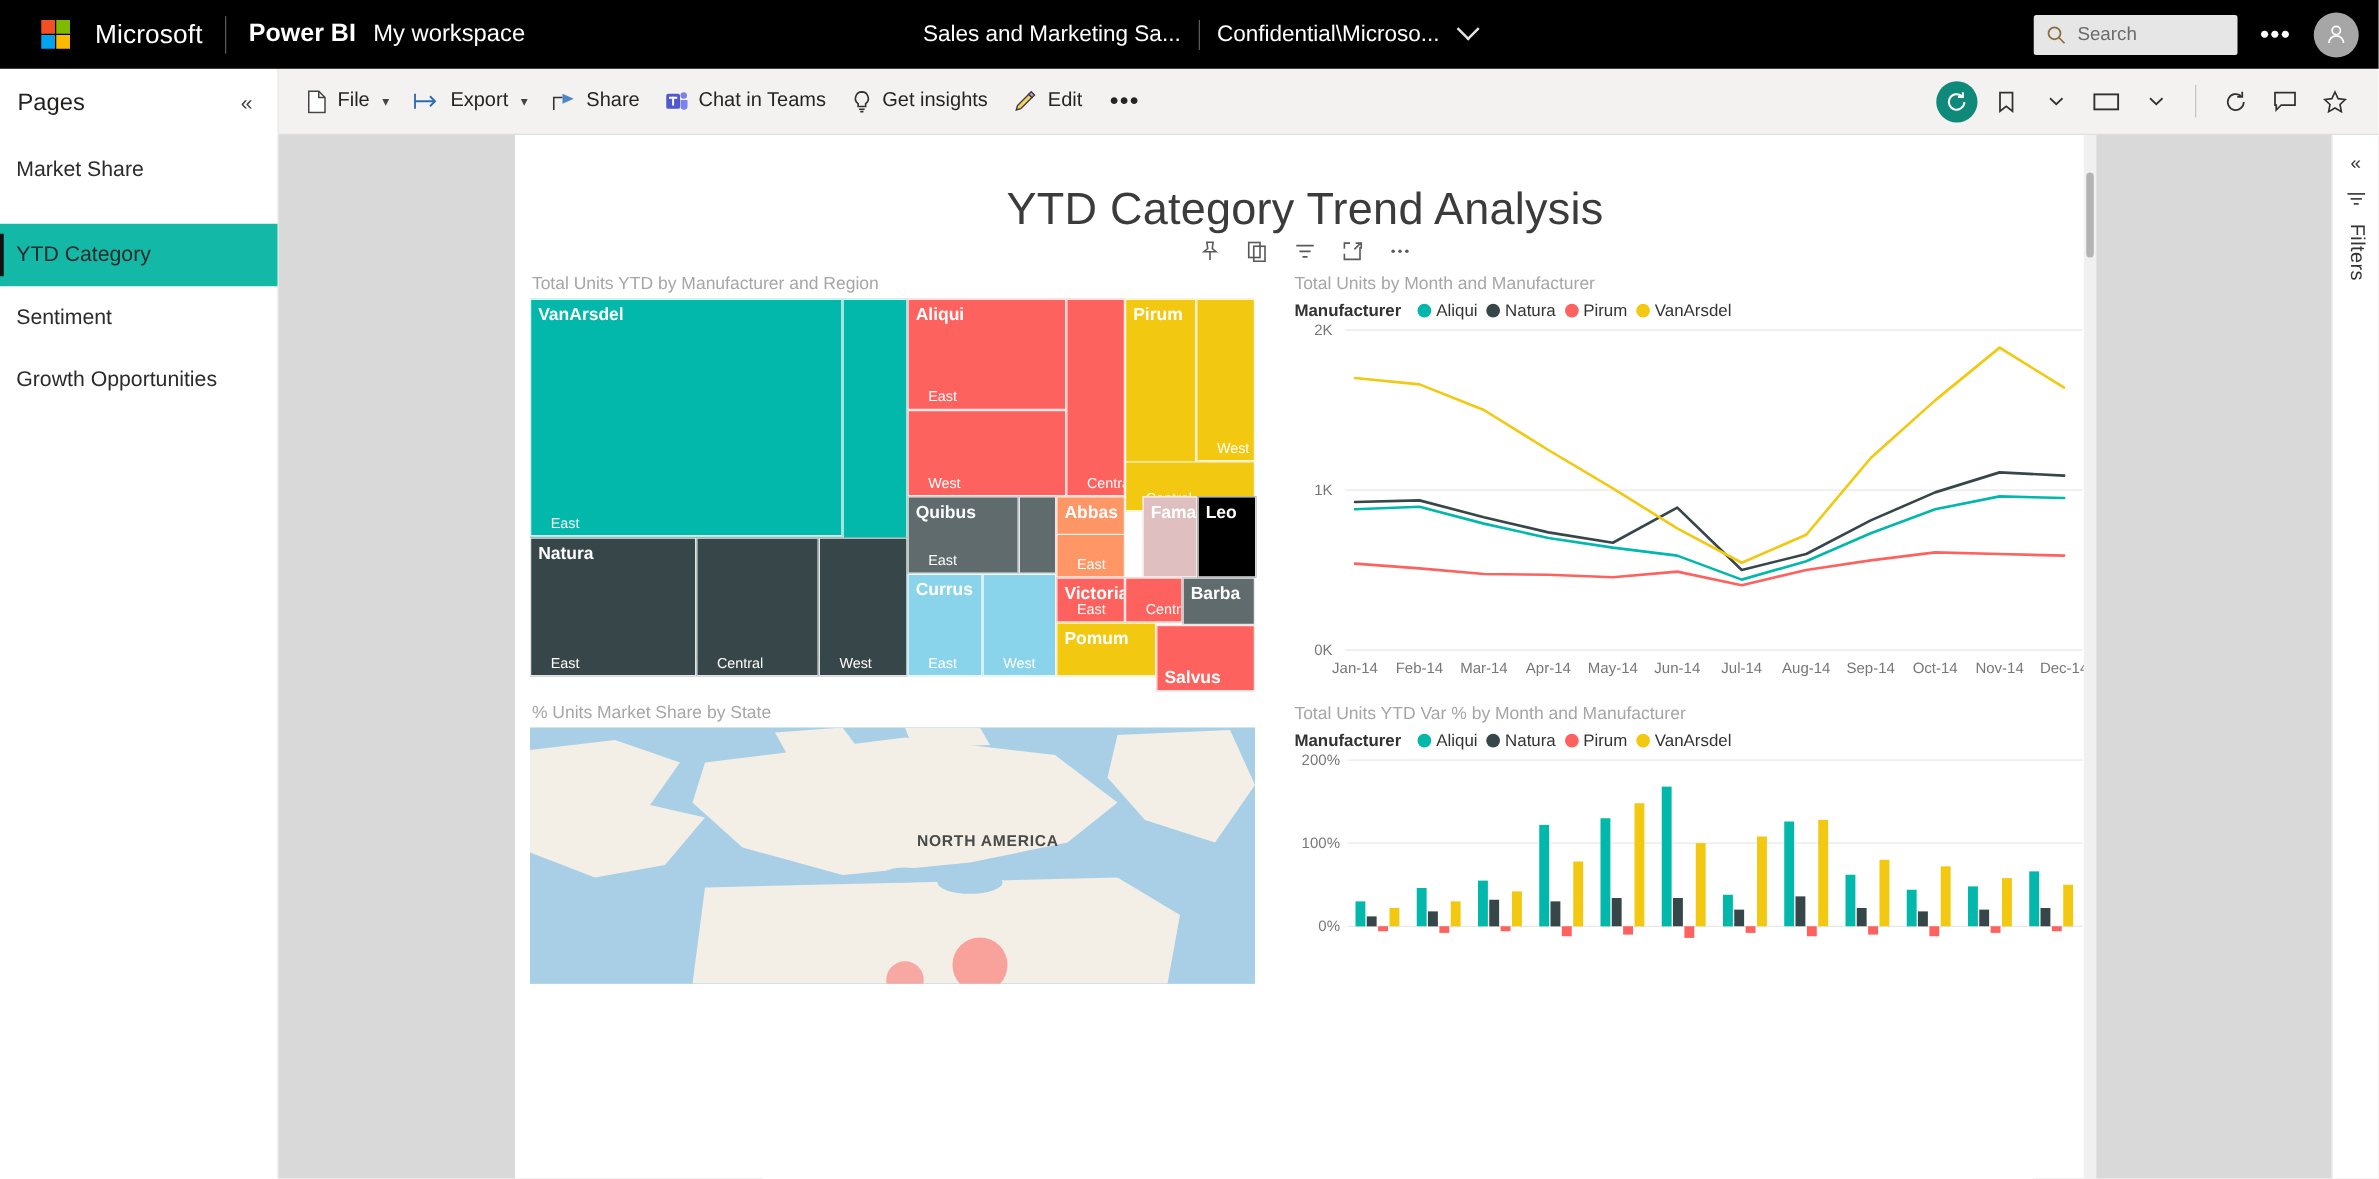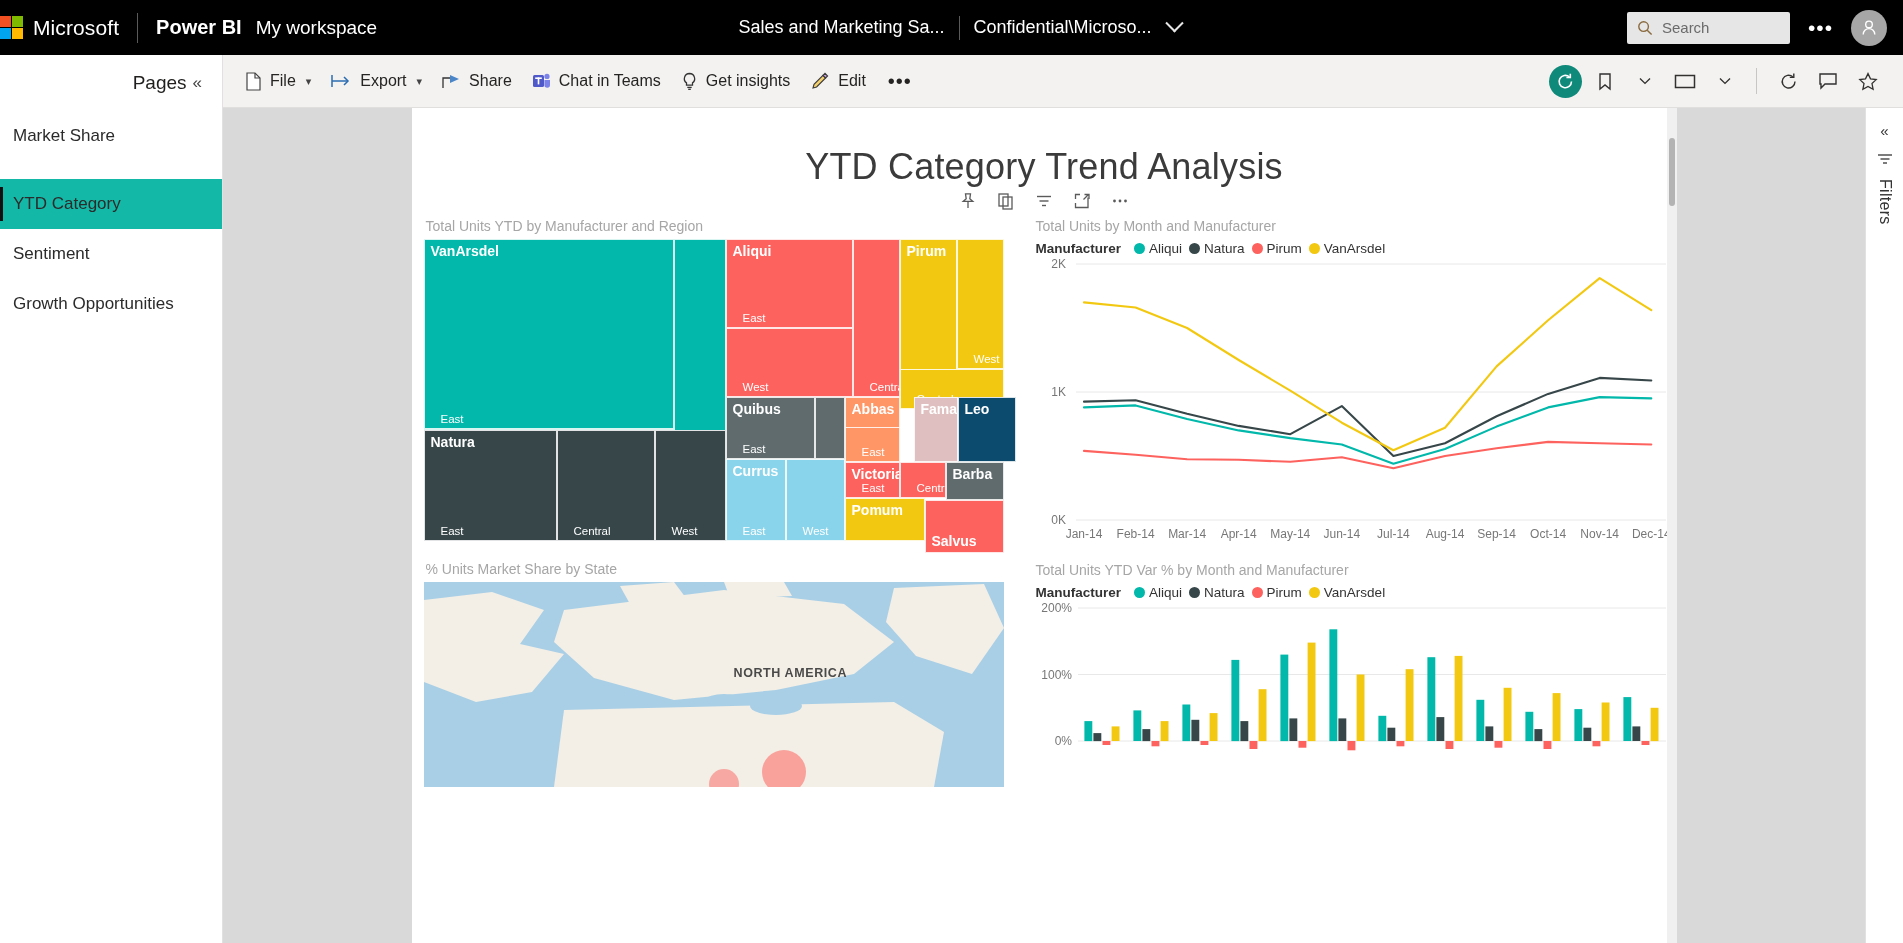--- a/index.html
+++ b/index.html
@@ -9,21 +9,21 @@
     overflow: hidden; background: #fff;
   }
   body { display: flex; flex-direction: column; }
 
   
   .topbar {
     height: 55px; background: #000; color: #fff;
     display: flex; align-items: center; flex: 0 0 55px;
     position: relative;
   }
-  .ms-logo-wrap { display: flex; align-items: center; padding-left: 0; gap: 10px; }
+  .ms-logo-wrap { display: flex; align-items: center; padding-left: 33px; gap: 20px; }
   .ms-squares { width: 23px; height: 23px; display: grid; grid-template-columns: 11px 11px; grid-template-rows: 11px 11px; gap: 1px; }
   .sq1 { background: #f25022; } .sq2 { background: #7fba00; }
   .sq3 { background: #00a4ef; } .sq4 { background: #ffb900; }
   .ms-word { font-size: 21px; font-weight: 400; letter-spacing: .1px; }
   .vdiv { width: 1px; height: 30px; background: #5a5a5a; margin: 0 18px; }
   .pbi-word { font-size: 20px; font-weight: 700; }
   .ws-word { font-size: 19px; font-weight: 400; margin-left: 14px; }
 
   .topbar-center {
     position: absolute; left: 16px; right: 0;
@@ -59,21 +59,22 @@
   
   .body-wrap { flex: 1; display: flex; min-height: 0; }
 
   
   .pages-pane {
     width: 223px; flex: 0 0 223px; background: #fff;
     border-right: 1px solid #e1e1e1; display: flex; flex-direction: column;
   }
   .pages-head {
     height: 56px; display: flex; align-items: center; padding: 12px 14px;
-    justify-content: flex-end;
+    justify-content: space-between;
+    gap: 29px;
   }
   .pages-title { font-size: 19px; color: #201f1e; font-weight: 400; }
   .collapse-ic { color: #444; font-size: 17px; padding: 4px 6px; }
   .page-item {
     height: 50px; display: flex; align-items: center; padding-left: 13px;
     font-size: 17px; color: #2b2b2b; position: relative;
   }
   .page-item.sel { background: #14b8a6; margin-top: 18px; }
   .page-item.sel::before {
     content: ""; position: absolute; left: 0; top: 8px; bottom: 8px;
@@ -475,21 +476,21 @@
                   <span class="rlabel">West</span>
                 </div>
                 <div class="tm" style="left:476px;top:130px;width:104px;height:40px;background:#F2C811">
                   <span class="rlabel">Central</span>
                 </div>
 
                 <div class="tm" style="left:490px;top:158px;width:44px;height:65px;background:#DFBFBF">
                   <span class="mlabel">Fama</span>
                 </div>
 
-                <div class="tm" style="left:534px;top:158px;width:58px;height:65px;background:#0c4a6e">
+                <div class="tm" style="left:534px;top:158px;width:47px;height:65px;background:#000000">
                   <span class="mlabel">Leo</span>
                 </div>
 
                 <div class="tm" style="left:522px;top:223px;width:58px;height:38px;background:#5F6B6D">
                   <span class="mlabel">Barba</span>
                 </div>
 
                 <div class="tm" style="left:501px;top:261px;width:79px;height:53px;background:#FD625E">
                   <span class="mlabel" style="top:auto;bottom:3px">Salvus</span>
                 </div>

